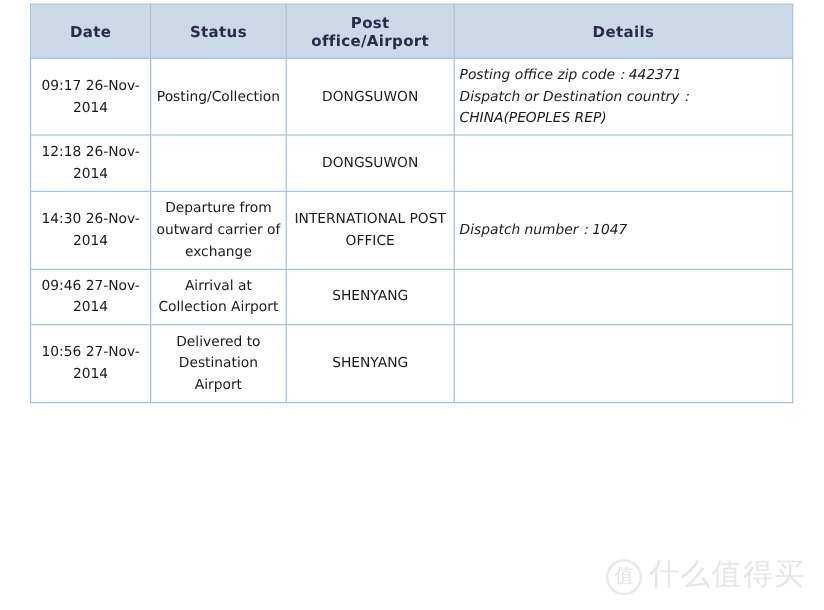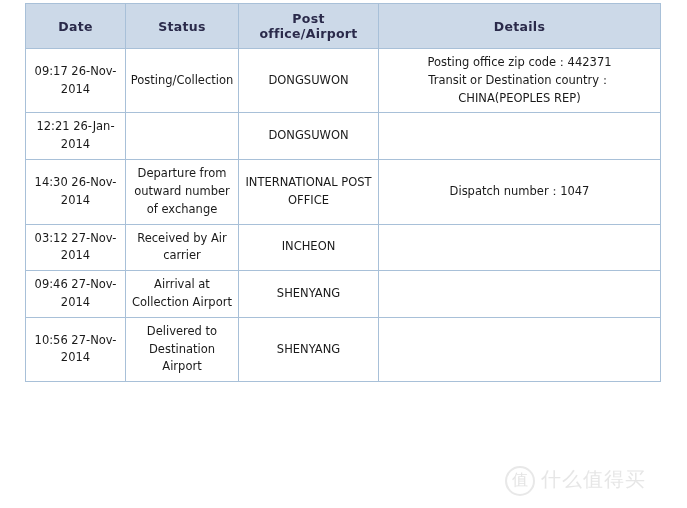--- a/index.html
+++ b/index.html
@@ -58,22 +58,23 @@
     background: #ffffff;
   }
 
   td.cell-date,
   td.cell-status,
   td.cell-office {
     text-align: center;
   }
 
   td.cell-detail {
-    text-align: center;
+    text-align: left;
     padding-left: 9px;
+    font-style: italic;
   }
 
   .detail-line {
     display: block;
     white-space: nowrap;
   }
 
   
   #watermark {
     position: absolute;
@@ -96,21 +97,21 @@
     font-size: 16px;
     line-height: 24px;
     text-align: center;
     font-family: "DejaVu Sans", sans-serif;
   }
   #watermark .wm-text {
     position: absolute;
     left: 44px;
     top: 3px;
     color: #c4c4c4;
-    font-size: 20px;
+    font-size: 25px;
     line-height: 28px;
     letter-spacing: 1px;
     white-space: nowrap;
     font-family: "DejaVu Sans", sans-serif;
   }
 </style>
 </head>
 <body>
 
 <div id="tracking-wrap">
@@ -129,43 +130,37 @@
         <th>Details</th>
       </tr>
     </thead>
     <tbody id="table-body">
         <tr>
           <td class="cell-date">09:17 26-Nov-2014</td>
           <td class="cell-status">Posting/Collection</td>
           <td class="cell-office">DONGSUWON</td>
           <td class="cell-detail">
             <span class="detail-line">Posting office zip code：442371</span>
-            <span class="detail-line">Transit or Destination country：</span>
+            <span class="detail-line">Dispatch or Destination country：</span>
             <span class="detail-line">CHINA(PEOPLES REP)</span>
           </td>
         </tr>
         <tr>
-          <td class="cell-date">12:21 26-Jan-2014</td>
+          <td class="cell-date">12:18 26-Nov-2014</td>
           <td class="cell-status"></td>
           <td class="cell-office">DONGSUWON</td>
           <td class="cell-detail"></td>
         </tr>
         <tr>
           <td class="cell-date">14:30 26-Nov-2014</td>
-          <td class="cell-status">Departure from outward number of exchange</td>
+          <td class="cell-status">Departure from outward carrier of exchange</td>
           <td class="cell-office">INTERNATIONAL POST OFFICE</td>
           <td class="cell-detail">
             <span class="detail-line">Dispatch number：1047</span>
           </td>
-        </tr>
-        <tr>
-          <td class="cell-date">03:12 27-Nov-2014</td>
-          <td class="cell-status">Received by Air carrier</td>
-          <td class="cell-office">INCHEON</td>
-          <td class="cell-detail"></td>
         </tr>
         <tr>
           <td class="cell-date">09:46 27-Nov-2014</td>
           <td class="cell-status">Airrival at Collection Airport</td>
           <td class="cell-office">SHENYANG</td>
           <td class="cell-detail"></td>
         </tr>
         <tr>
           <td class="cell-date">10:56 27-Nov-2014</td>
           <td class="cell-status">Delivered to Destination Airport</td>

